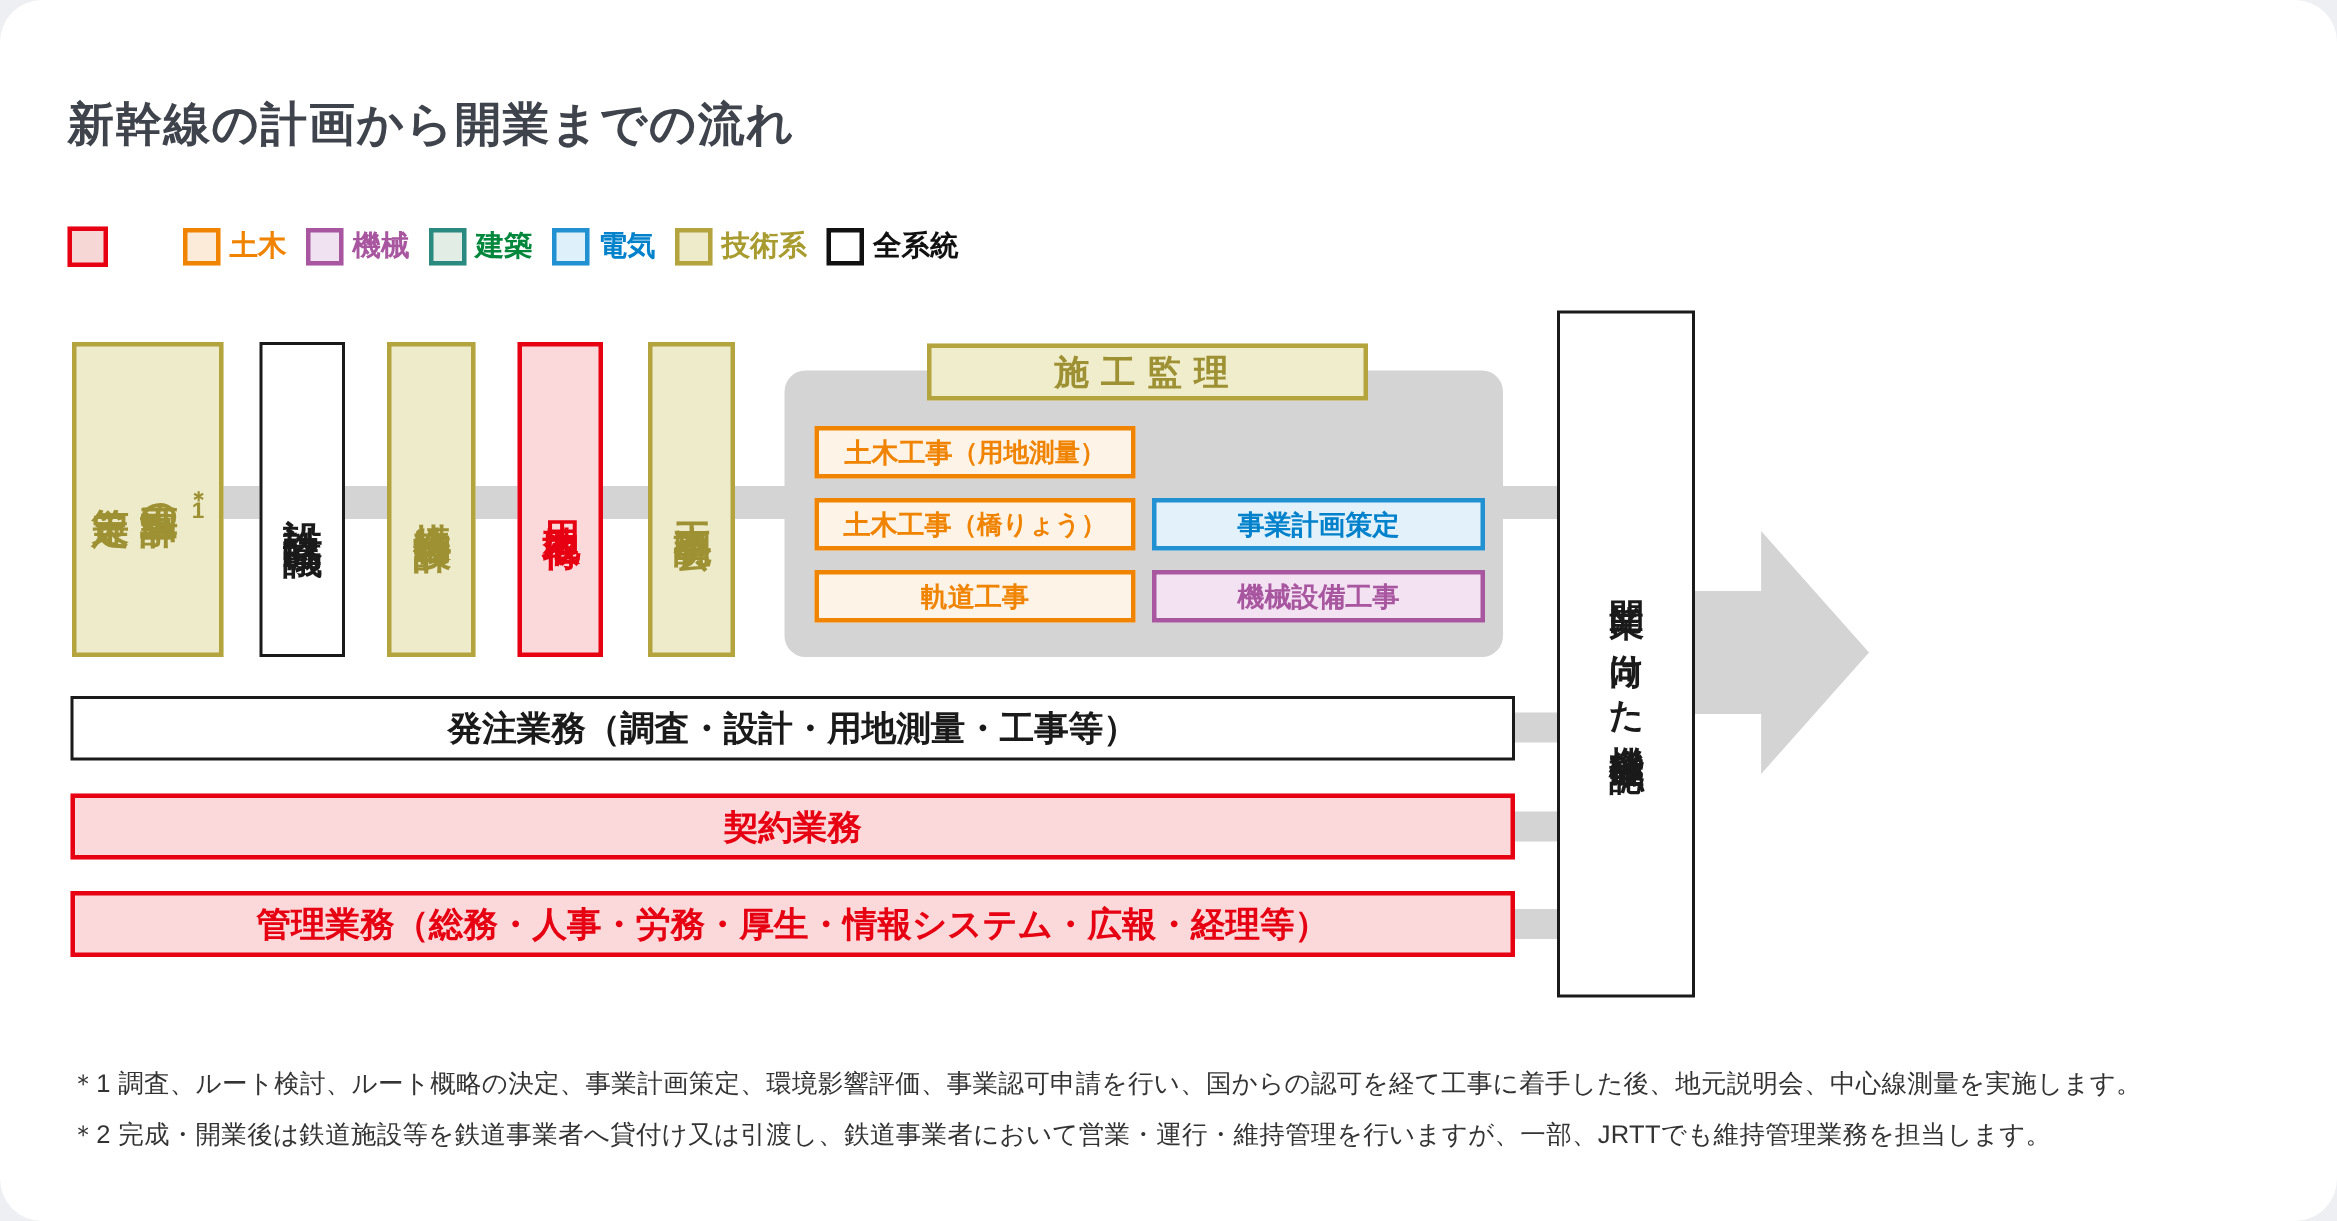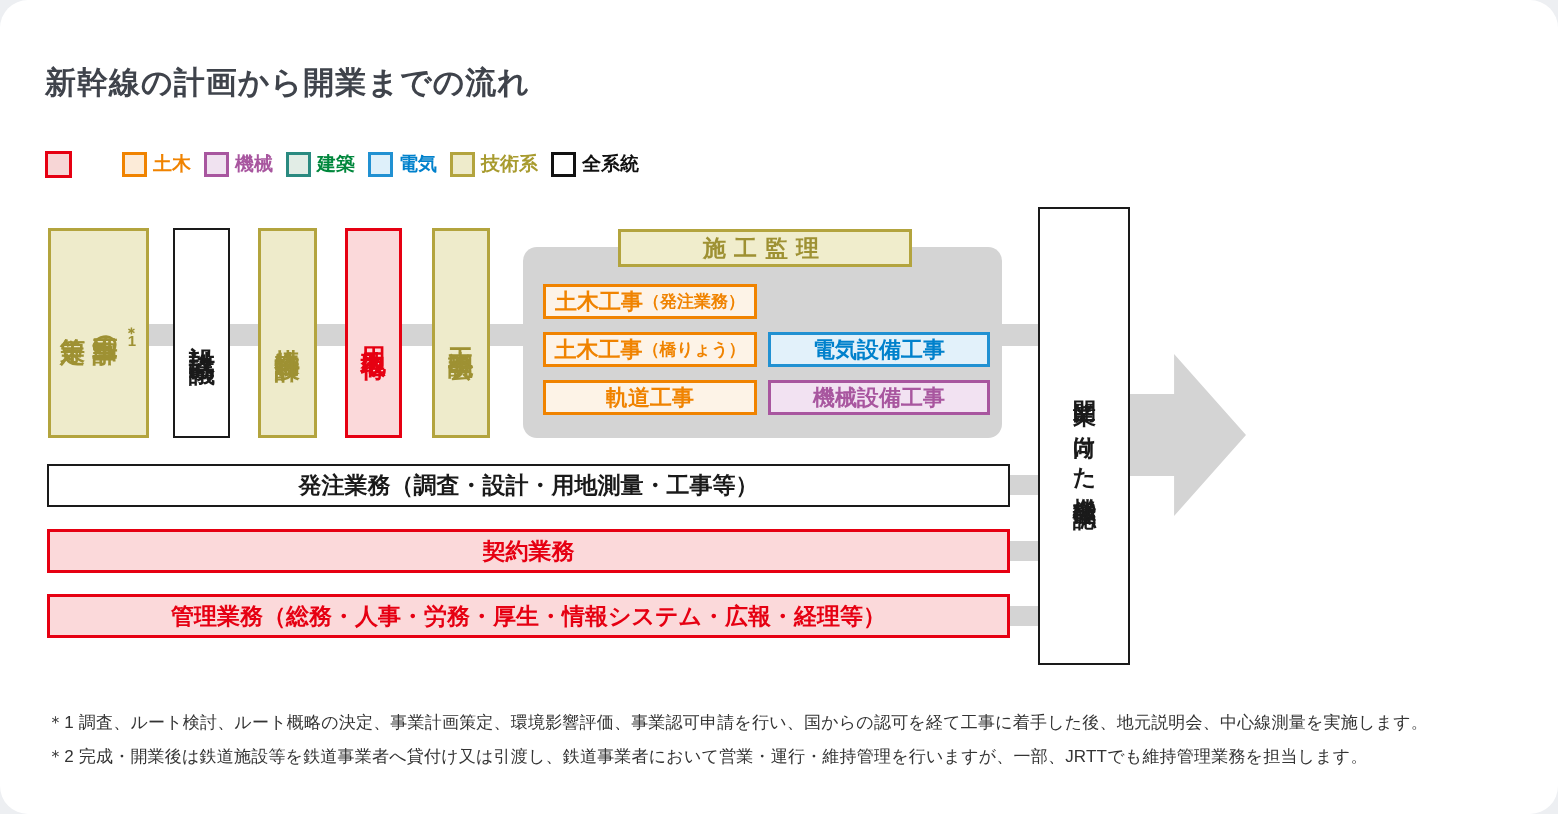--- a/index.html
+++ b/index.html
@@ -49,21 +49,21 @@
   .b1{left:48px;width:101px;} .b1 .vtext{font-size:25px;}
   .b2{left:173px;width:57px;} .b2 .vtext{font-size:26px;letter-spacing:4px;}
   .b3{left:258px;width:59px;} .b3 .vtext{font-size:25px;letter-spacing:2px;}
   .b4{left:345px;width:57px;} .b4 .vtext{font-size:25px;letter-spacing:3px;}
   .b5{left:432px;width:58px;} .b5 .vtext{font-size:25px;letter-spacing:2px;}
 
   
   .works-panel{position:absolute;left:523px;top:247px;width:479px;height:191px;background:var(--gray);border-radius:14px;z-index:1;}
   .supervision{position:absolute;left:618px;top:229px;width:294px;height:38px;background:#f0edcc;border:3px solid var(--khaki);color:var(--khaki-text);font-size:23px;font-weight:700;letter-spacing:8px;display:flex;align-items:center;justify-content:center;z-index:2;}
   .wbox{position:absolute;height:35px;display:flex;align-items:center;justify-content:center;font-weight:700;z-index:2;}
-  .wbox .wmain{font-size:22px;}
+  .wbox .wmain{font-size:18px;}
   .wbox .wsub{font-size:17px;}
   .w-left{left:543px;width:214px;} .w-right{left:768px;width:222px;}
   .r1{top:284px;} .r2{top:332px;} .r3{top:380px;text-align:center;}
   .wbox.orange{background:var(--orange-fill);border:3px solid var(--orange);color:var(--orange);}
   .wbox.teal{background:var(--teal-fill);border:3px solid var(--teal);color:var(--green);}
   .wbox.blue{background:var(--blue-fill);border:3px solid var(--blue-border);color:var(--blue);}
   .wbox.purple{background:var(--purple-fill);border:3px solid var(--purple);color:var(--purple);}
 
   
   .fcheck{position:absolute;left:1038px;top:207px;width:92px;height:458px;background:#fff;border:2px solid var(--ink);display:flex;align-items:center;justify-content:center;z-index:1;}
@@ -149,28 +149,28 @@
   </div>
   <div class="vbox khaki b5">
     <span class="vtext">工事説明会</span>
   </div>
 
   <div class="works-panel"></div>
   <div class="supervision">施工監理</div>
 
   <div class="wbox orange w-left r1">
     <span class="wmain">土木工事</span>
-      <span class="wsub">（発注業務）</span>
+      <span class="wsub">（用地測量）</span>
   </div>
   <div class="wbox orange w-left r2">
     <span class="wmain">土木工事</span>
       <span class="wsub">（橋りょう）</span>
   </div>
   <div class="wbox blue w-right r2">
-    <span class="wmain">電気設備工事</span>
+    <span class="wmain">事業計画策定</span>
   </div>
   <div class="wbox orange w-left r3">
     <span class="wmain">軌道工事</span>
   </div>
   <div class="wbox purple w-right r3">
     <span class="wmain">機械設備工事</span>
   </div>
 
   <div class="fcheck">
     <span class="vtext">開業に向けた機能確認</span>

